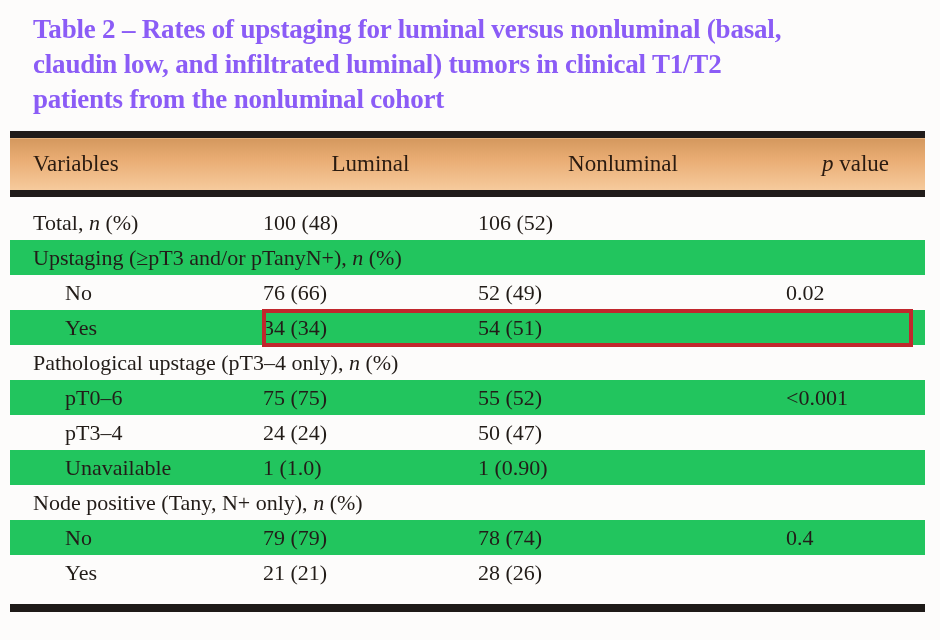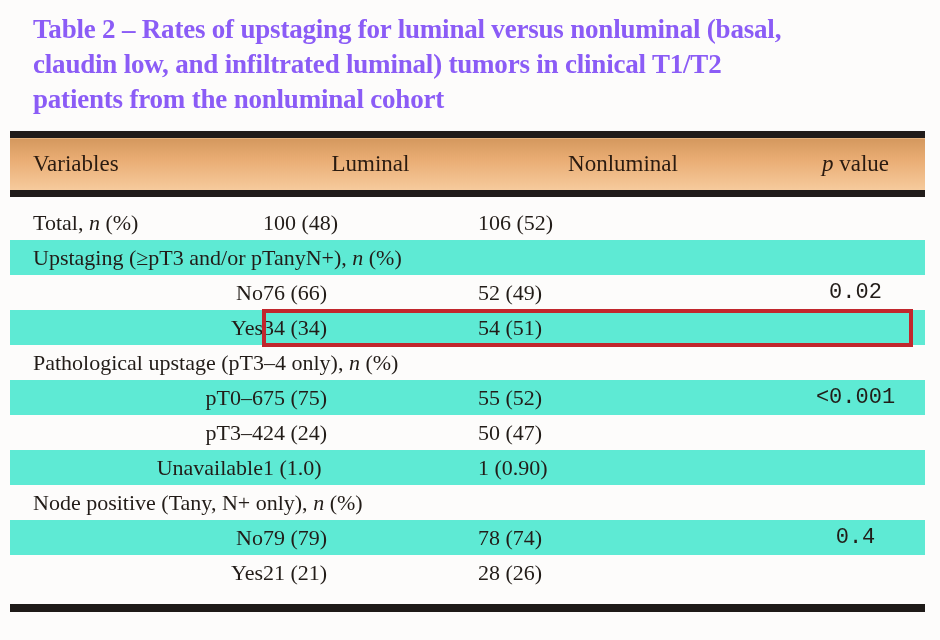--- a/index.html
+++ b/index.html
@@ -30,25 +30,25 @@
     border-bottom:7px solid #211c1a;
     background:linear-gradient(180deg,#d4985e 0%,#e9ac73 40%,#f6cb9d 100%);
     height:52px;font-weight:normal;font-size:23px;color:#2b1b10;
     padding:0;vertical-align:middle;
   }
   th.c-var{text-align:left;padding-left:23px;}
   th.c-num{text-align:center;}
   th.c-p{padding-left:18px;}
   tbody td{height:35px;padding:0;vertical-align:middle;}
   tr.spacer td{height:8px;background:#fdfcfb;}
-  tr.shaded td{background:#5eead4;}
+  tr.shaded td{background:#22c55e;}
   td.c-var{text-align:left;padding-left:23px;white-space:nowrap;}
-  td.c-var.indent{padding-left:55px;text-align:right;}
+  td.c-var.indent{padding-left:55px;}
   td.c-num{}
-  td.c-p{text-align:center;padding-left:18px;font-family:Liberation Mono, monospace;}
+  td.c-p{padding-left:18px;}
 
   .bottom-rule{
     position:absolute;left:10px;top:604px;width:915px;height:8px;
     background:#1e1a18;
   }
   
   .highlight-box{
     position:absolute;left:262px;top:309px;width:651px;height:38px;
     border:4px solid #c1272d;box-sizing:border-box;
     background:transparent;pointer-events:none;z-index:5;

